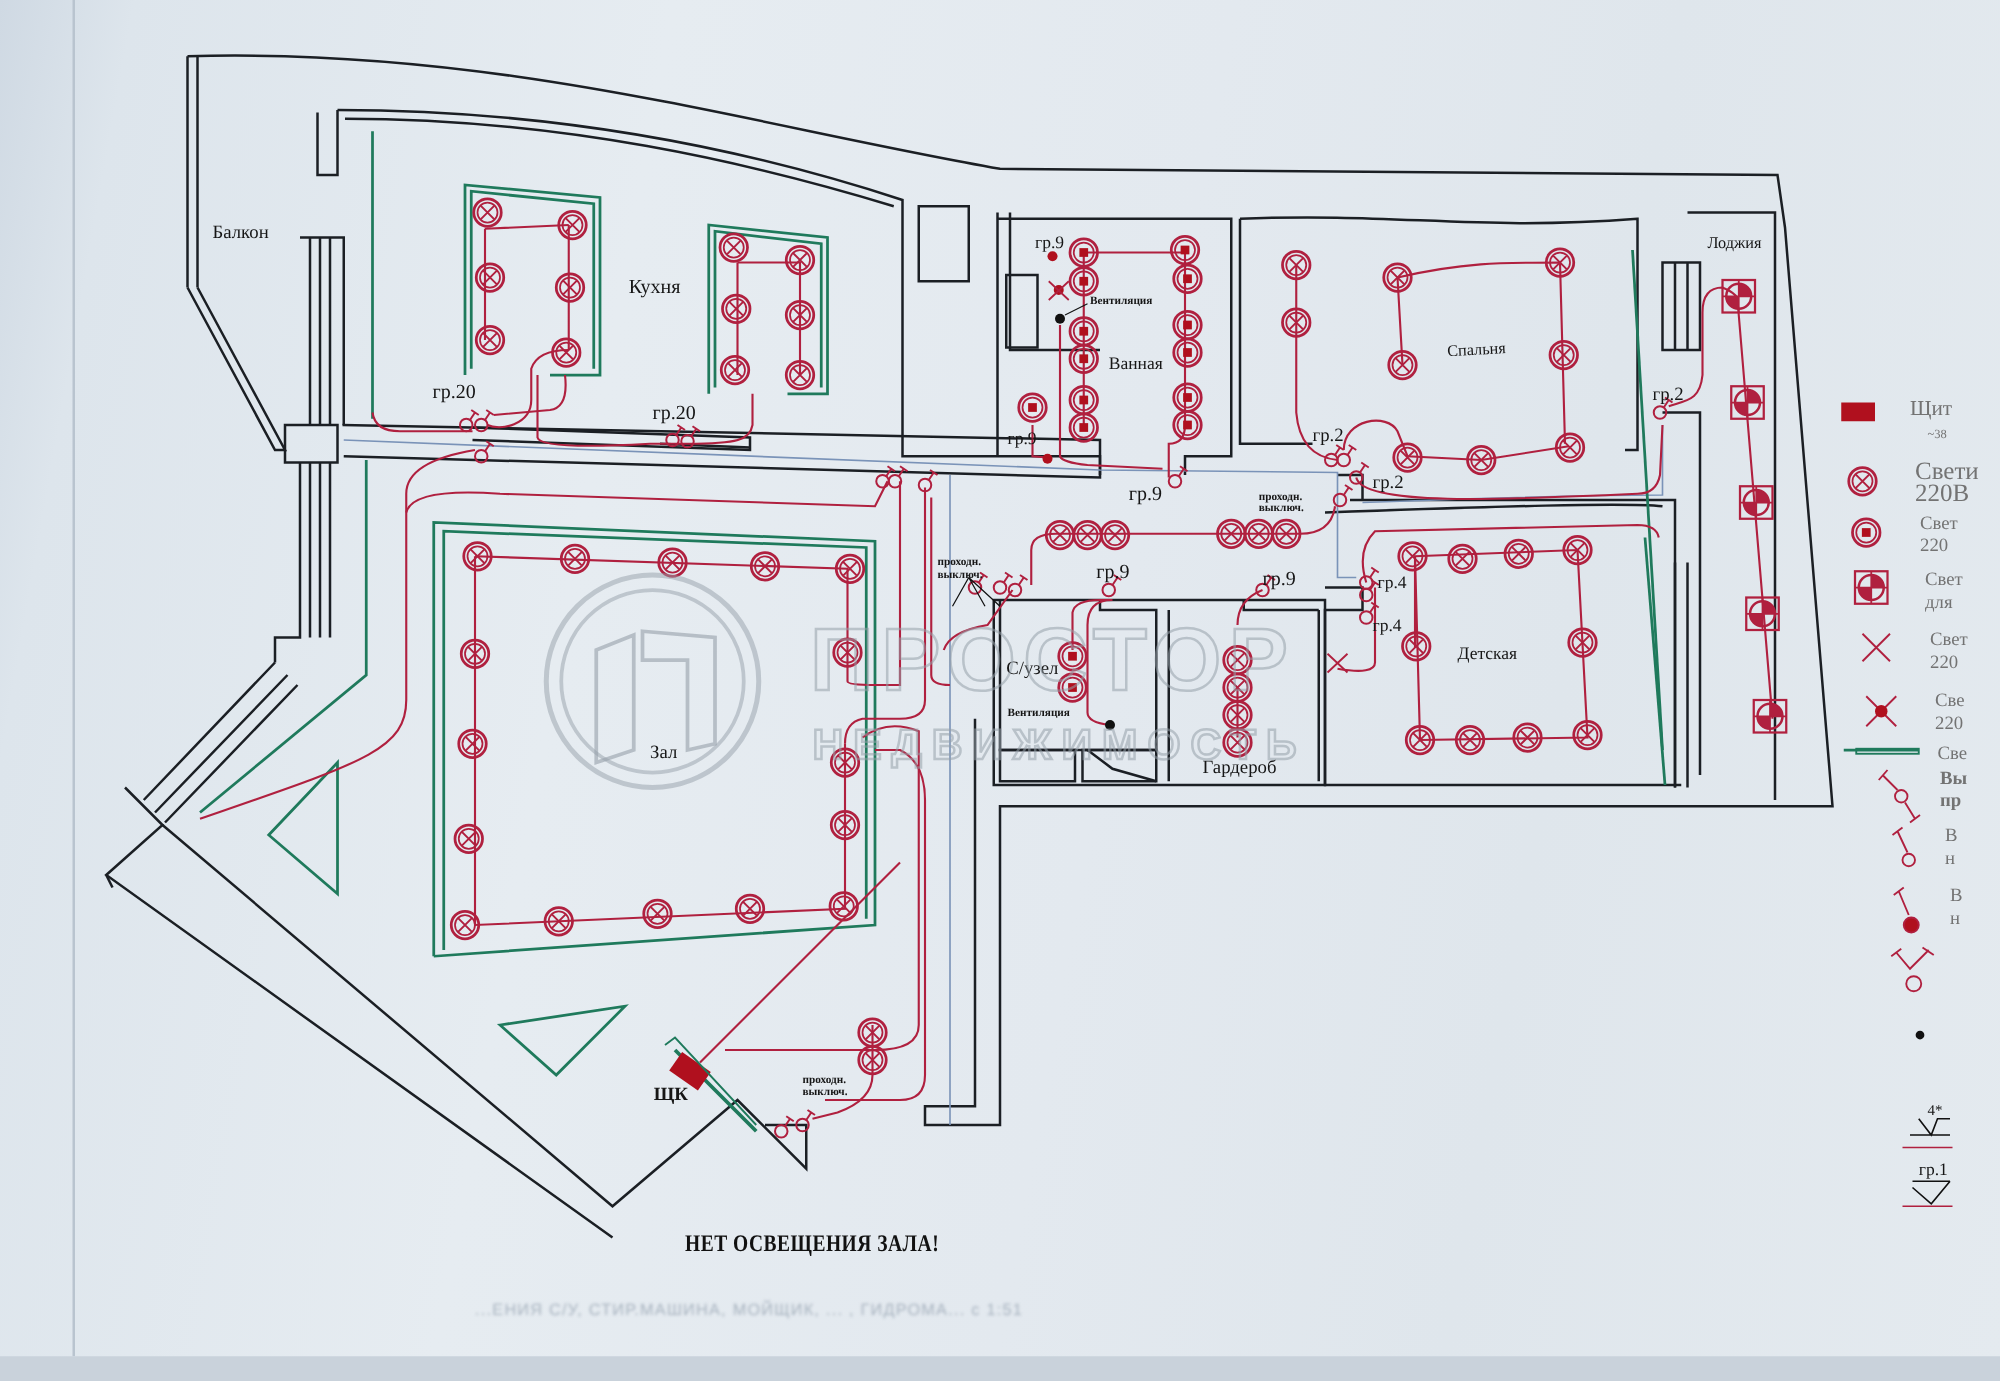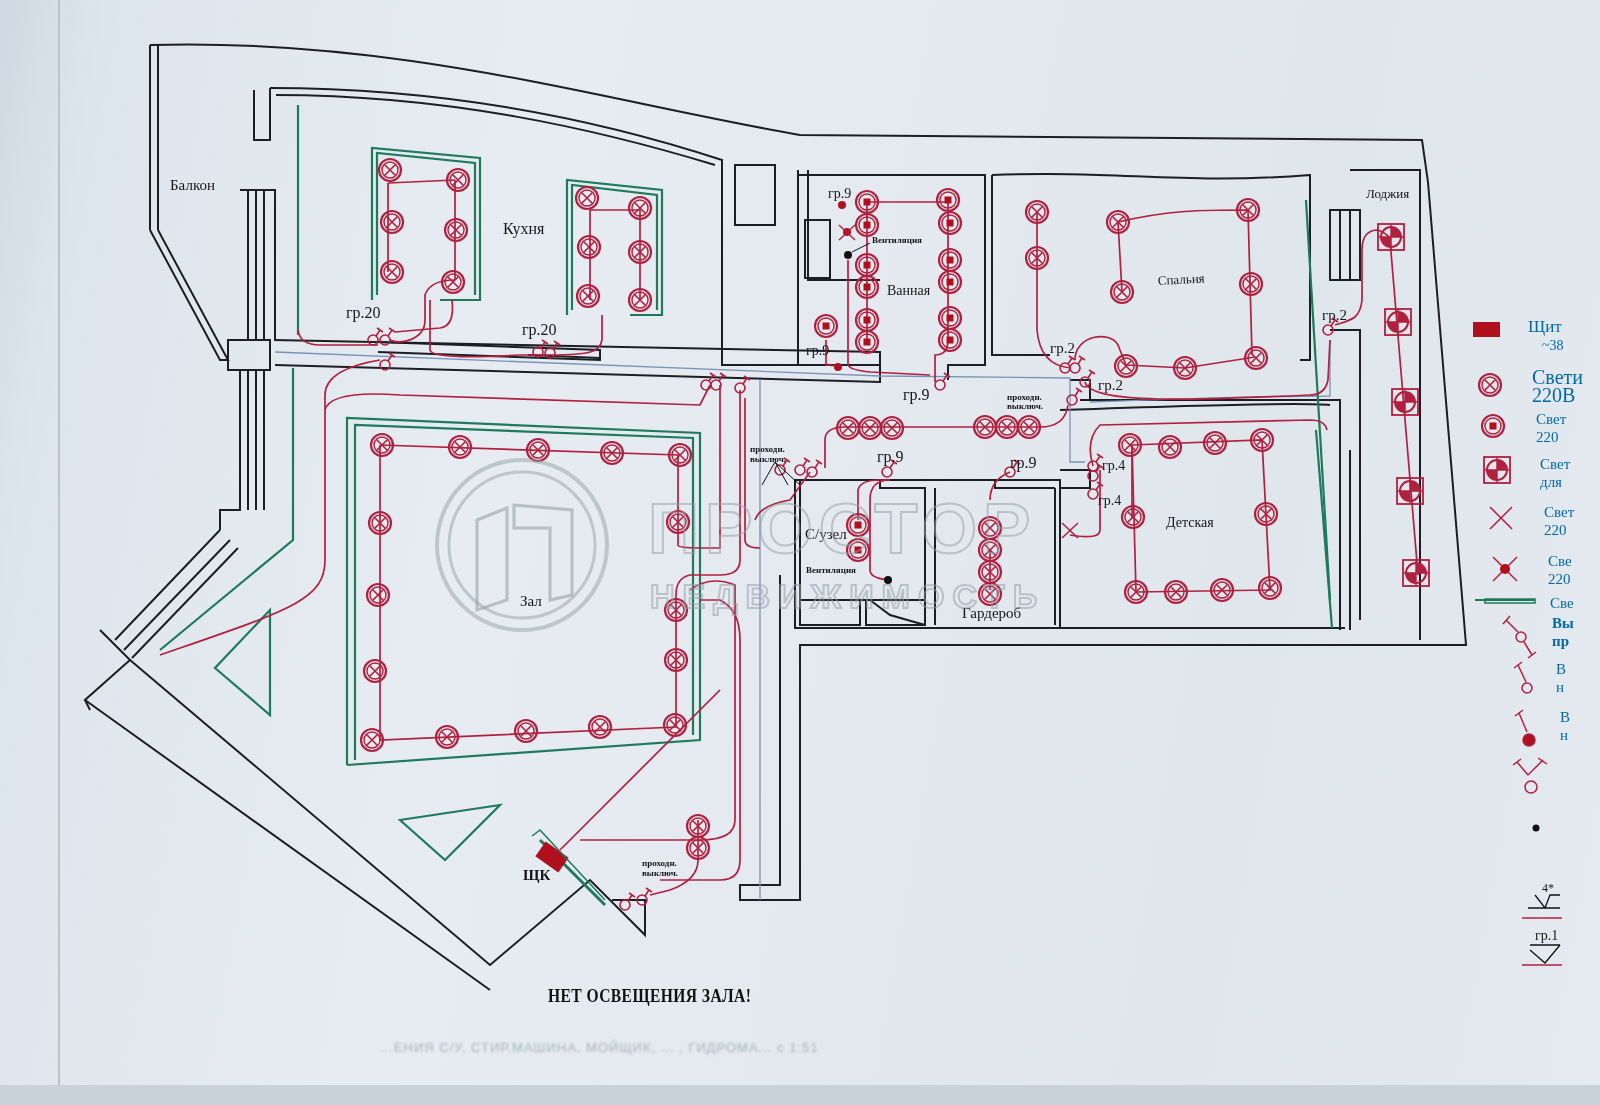--- a/index.html
+++ b/index.html
@@ -3,21 +3,21 @@
 <meta charset="utf-8">
 <style>
   html,body{margin:0;padding:0;}
   body{width:1600px;height:1105px;overflow:hidden;background:#d9e2ea;font-family:"Liberation Serif","DejaVu Serif",serif;}
   .sheet{position:absolute;left:0;top:0;width:1600px;height:1105px;
     background:linear-gradient(100deg,#cfd9e3 0%,#dde5ec 6%,#e6ecf1 30%,#e3e9ef 55%,#dfe6ec 75%,#e4eaef 100%);}
   .fold{position:absolute;left:58px;top:0;width:2px;height:1085px;background:#b9c4cf;}
   .bottom-strip{position:absolute;left:0;top:1085px;width:1600px;height:20px;background:#c9d2db;}
   svg{position:absolute;left:0;top:0;}
   .lbl{font-family:"Liberation Serif","DejaVu Serif",serif;fill:#161616;}
-  .legend-text{position:absolute;font-family:"Liberation Serif",serif;font-size:17px;color:#0369a1;line-height:18px;white-space:nowrap;}
+  .legend-text{position:absolute;font-family:"Liberation Serif",serif;font-size:17px;color:#737373;line-height:18px;white-space:nowrap;}
   .notice{position:absolute;left:548px;top:985px;font-family:"Liberation Serif",serif;font-size:19px;font-weight:bold;letter-spacing:0.5px;color:#111;transform:scaleX(0.82);transform-origin:left top;}
   .faint{position:absolute;left:380px;top:1040px;font-family:"Liberation Sans",sans-serif;font-size:13px;color:#a8b3bf;letter-spacing:1px;filter:blur(1.2px);}
   .wm{position:absolute;font-family:"Liberation Sans",sans-serif;font-weight:bold;color:transparent;-webkit-text-stroke:2px rgba(150,160,170,0.55);letter-spacing:6px;}
 </style>
 </head>
 <body>
 
 <div class="sheet"></div>
 <div class="fold"></div>
 <div class="bottom-strip"></div>
@@ -372,21 +372,21 @@
 </svg>
 
 <div class="wm" style="left:648px;top:488px;font-size:71px;">ПРОСТОР</div>
 <div class="wm" style="left:650px;top:577px;font-size:34px;letter-spacing:8px;">НЕДВИЖИМОСТЬ</div>
 <svg width="200" height="200" style="left:432px;top:450px;">
   <circle cx="90" cy="95" r="85" fill="none" stroke="rgba(150,160,170,0.5)" stroke-width="4"></circle>
   <circle cx="90" cy="95" r="73" fill="none" stroke="rgba(150,160,170,0.5)" stroke-width="3"></circle>
   <path d="M45,70 L75,58 L75,150 L45,160 Z M82,55 L140,60 L140,145 L118,150 L118,78 L82,78 Z" fill="none" stroke="rgba(150,160,170,0.6)" stroke-width="3"></path>
 </svg>
 
-<div class="legend-text" style="left:1528px;top:318px;"><span>Щит</span><br><span style="font-size:14px;padding-left:14px;">~38</span></div>
+<div class="legend-text" style="left:1528px;top:318px;"><span>Щит</span><br><span style="font-size:10px;padding-left:14px;">~38</span></div>
 <div class="legend-text" style="left:1532px;top:368px;font-size:20px;"><span>Свети</span><br><span>220В</span></div>
 <div class="legend-text" style="left:1536px;top:410px;font-size:15px;"><span>Свет</span><br><span>220</span></div>
 <div class="legend-text" style="left:1540px;top:455px;font-size:15px;"><span>Свет</span><br><span>для</span></div>
 <div class="legend-text" style="left:1544px;top:503px;font-size:15px;"><span>Свет</span><br><span>220</span></div>
 <div class="legend-text" style="left:1548px;top:552px;font-size:15px;"><span>Све</span><br><span>220</span></div>
 <div class="legend-text" style="left:1550px;top:594px;font-size:15px;"><span>Све</span></div>
 <div class="legend-text" style="left:1552px;top:614px;font-size:15px;font-weight:bold;"><span>Вы</span><br><span>пр</span></div>
 <div class="legend-text" style="left:1556px;top:660px;font-size:15px;"><span>В</span><br><span>н</span></div>
 <div class="legend-text" style="left:1560px;top:708px;font-size:15px;"><span>В</span><br><span>н</span></div>
 

